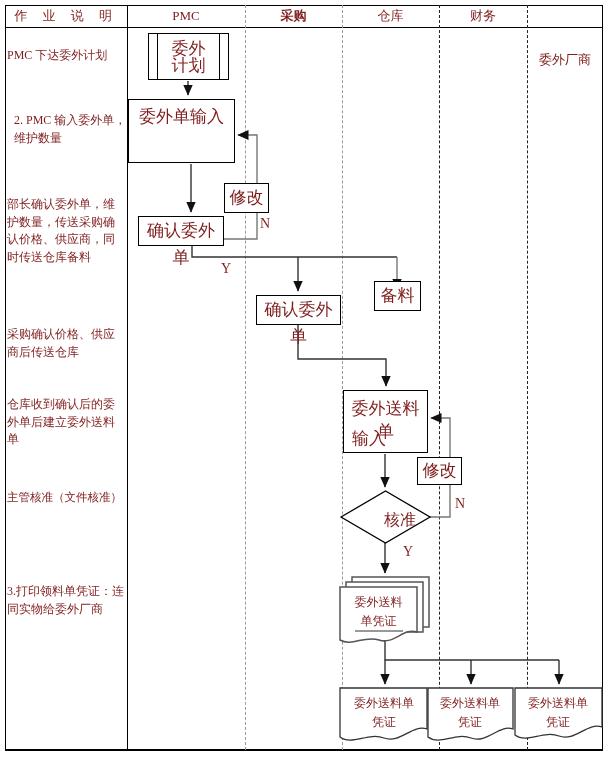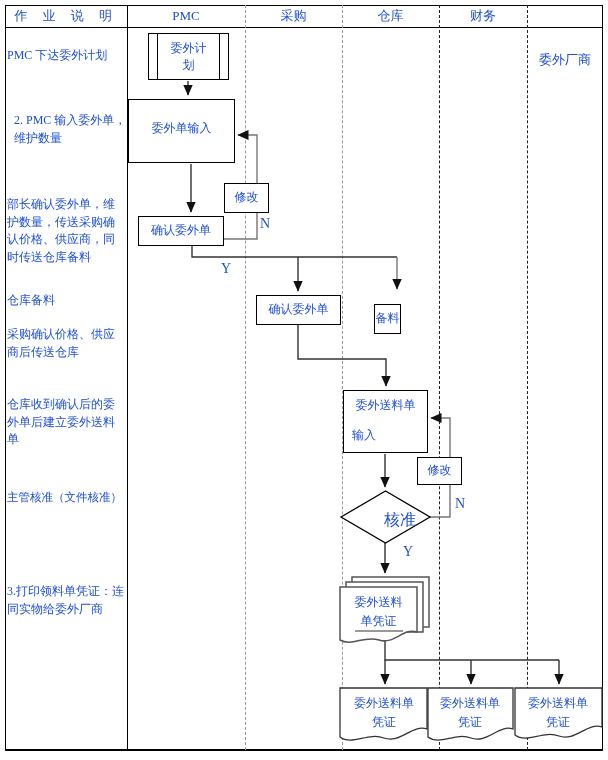--- a/index.html
+++ b/index.html
@@ -1,60 +1,60 @@
 <!DOCTYPE html>
 <html><head>
 <meta charset="utf-8">
 <style>
   html,body{margin:0;padding:0;background:#fff;}
   .stage{
     position:relative;width:608px;height:760px;background:#fff;
-    font-family:"Liberation Serif","DejaVu Serif",serif;color:#1d4ed8;overflow:hidden;
+    font-family:"Liberation Serif","DejaVu Serif",serif;color:#7f1d1d;overflow:hidden;
   }
   
   .frame{position:absolute;left:5px;top:5px;width:596px;height:743px;
          border:1px solid #000;border-bottom:2px solid #000;z-index:0;}
   .header-underline{position:absolute;left:5px;top:27px;width:598px;height:0;
          border-top:1px solid #000;z-index:0;}
   .vline{position:absolute;top:5px;height:745px;width:0;z-index:0;}
   .vline.solid{border-left:1px solid #000;}
   .vline.dash-light{border-left:1px dashed #9a9a9a;}
   .vline.dash-dark{border-left:1px dashed #222;}
   
   .lane-label{position:absolute;top:8px;height:16px;line-height:16px;
          text-align:center;font-size:13px;z-index:3;white-space:nowrap;}
   .ll0{left:5px;width:122px;letter-spacing:6px;}
   .ll1{left:127px;width:118px;}
-  .ll2{left:245px;width:97px;}
+  .ll2{left:245px;width:97px;font-weight:bold;}
   .ll3{left:342px;width:97px;}
   .ll4{left:439px;width:88px;}
   .ll5{left:527px;width:76px;margin-top:44px;}
   
   .note{position:absolute;left:7px;width:118px;font-size:12px;line-height:17.5px;z-index:3;}
   .n0{top:47px;}
   .n1{top:112px;padding-left:7px;}
   .n2{top:196px;}
   .n3{top:292px;}
   .n4{top:326px;}
   .n5{top:396px;}
   .n6{top:489px;white-space:nowrap;font-size:11.5px;}
   .n7{top:583px;}
   
   .box{position:absolute;background:#fff;border:1px solid #000;box-sizing:border-box;
-       z-index:2;font-size:12px;text-align:center;}
+       z-index:2;font-size:17px;text-align:center;}
   .b-plan{left:148px;top:33px;width:81px;height:47px;display:flex;align-items:center;justify-content:center;}
   .b-plan .wrap{display:inline-block;width:40px;line-height:17px;}
   .b-plan::before,.b-plan::after{content:"";position:absolute;top:0;bottom:0;width:0;border-left:1px solid #000;}
   .b-plan::before{left:8px;}
   .b-plan::after{right:8px;}
-  .b-orderinput{left:128px;top:99px;width:107px;height:64px;padding-top:20px;}
+  .b-orderinput{left:128px;top:99px;width:107px;height:64px;padding-top:5px;}
   .b-modify1{left:224px;top:183px;width:45px;height:30px;line-height:27px;}
   .b-confirm1{left:138px;top:216px;width:86px;height:30px;line-height:27px;}
   .b-confirm2{left:256px;top:295px;width:85px;height:30px;line-height:27px;}
-  .b-prepare{left:374px;top:304px;width:27px;height:30px;line-height:27px;}
+  .b-prepare{left:374px;top:281px;width:47px;height:30px;line-height:27px;}
   .b-delivery{left:343px;top:390px;width:85px;height:63px;padding-top:6px;}
   .b-delivery .line2{position:absolute;left:8px;top:36px;}
   .b-modify2{left:417px;top:457px;width:45px;height:28px;line-height:25px;}
   
   .flab{position:absolute;font-size:14px;z-index:3;}
   .lab-y1{left:221px;top:261px;}
   .lab-n1{left:260px;top:216px;}
   .lab-y2{left:403px;top:544px;}
   .lab-n2{left:455px;top:496px;}
   .dlabel{position:absolute;left:355px;top:510px;width:61px;text-align:right;font-size:16px;z-index:3;}
@@ -83,21 +83,20 @@
   <div class="lane-label ll0">作 业 说 明</div>
   <div class="lane-label ll1">PMC</div>
   <div class="lane-label ll2">采购</div>
   <div class="lane-label ll3">仓库</div>
   <div class="lane-label ll4">财务</div>
   <div class="lane-label ll5">委外厂商</div>
 
   <div class="note n0">PMC 下达委外计划</div>
   <div class="note n1">2. PMC 输入委外单，维护数量</div>
   <div class="note n2">部长确认委外单，维护数量，传送采购确认价格、供应商，同时传送仓库备料</div>
-  <div class="note n3">仓库备料</div>
   <div class="note n4">采购确认价格、供应商后传送仓库</div>
   <div class="note n5">仓库收到确认后的委外单后建立委外送料单</div>
   <div class="note n6">主管核准（文件核准）</div>
   <div class="note n7">3.打印领料单凭证：连同实物给委外厂商</div>
 
   <svg class="overlay" width="608" height="760" viewBox="0 0 608 760">
     <defs>
       <marker id="arr" markerWidth="9" markerHeight="8" refX="7.5" refY="3.5" orient="auto">
         <path d="M0,0 L8,3.5 L0,7 Z" fill="#111"></path>
       </marker>

